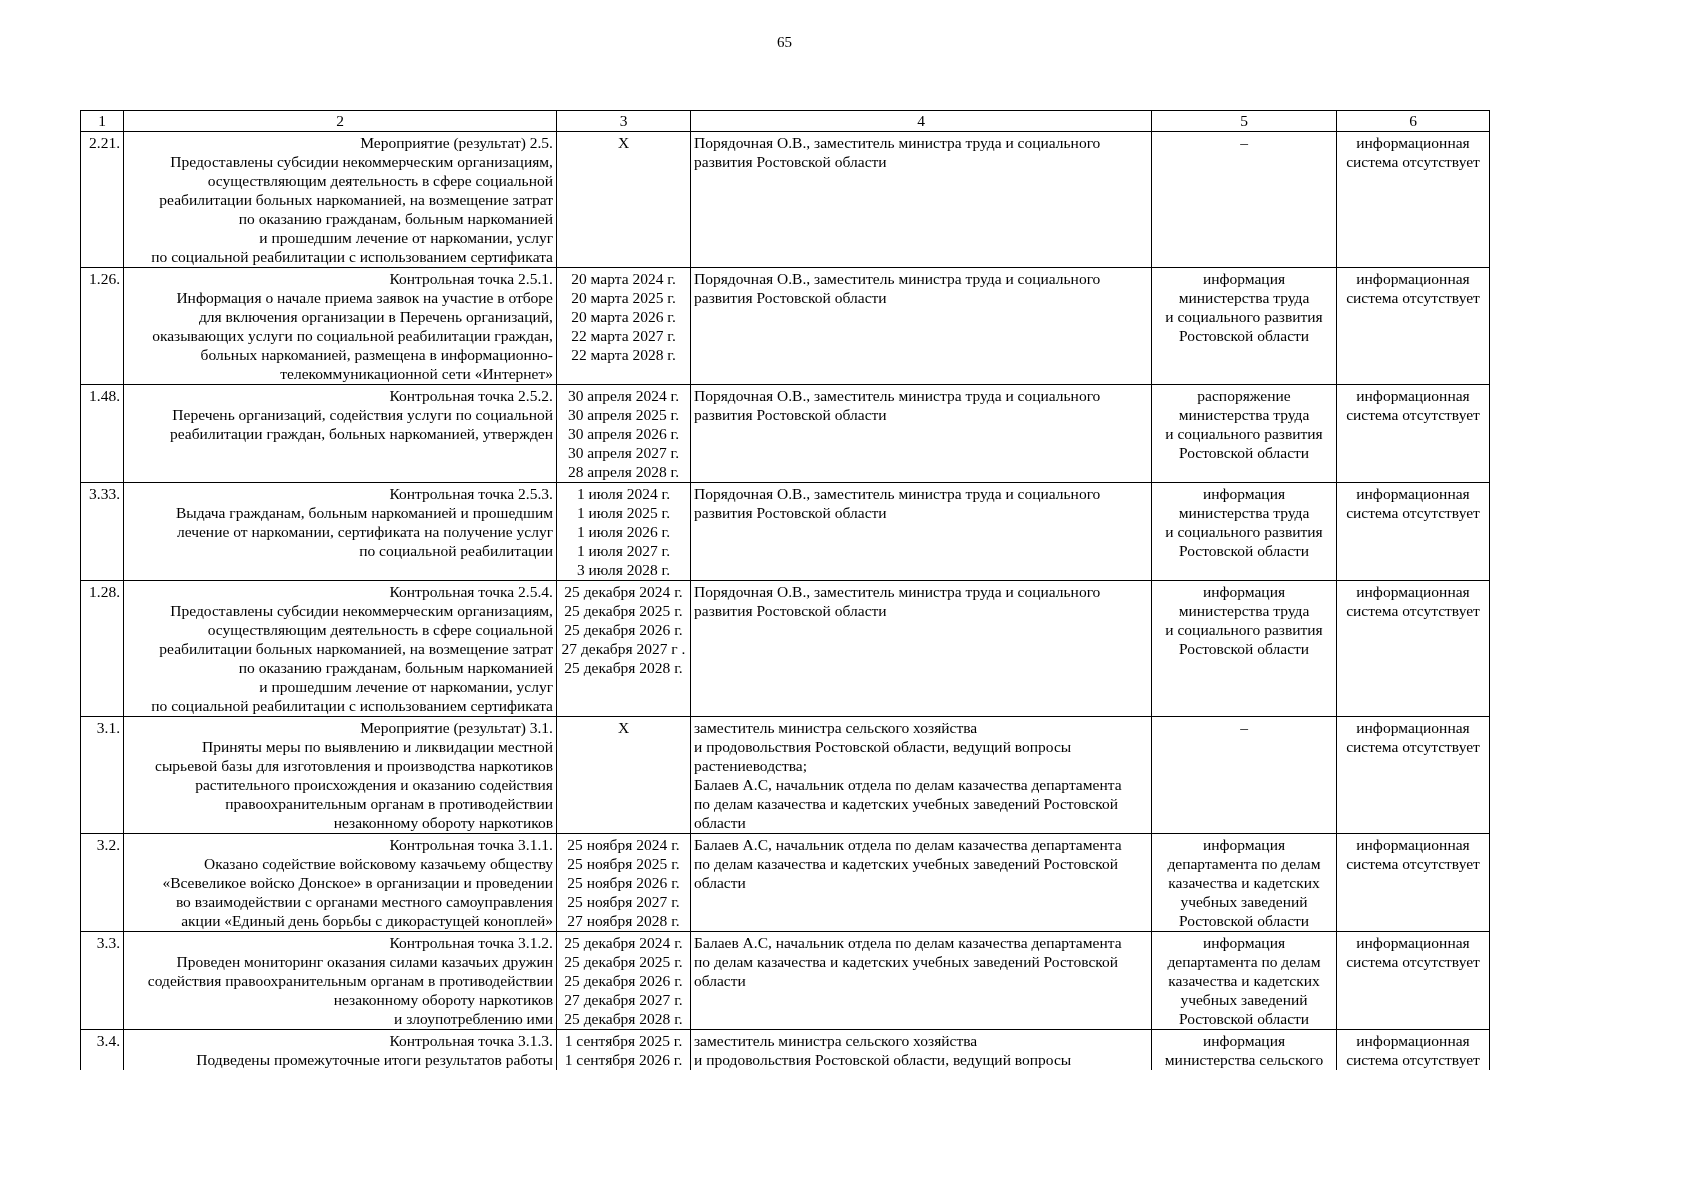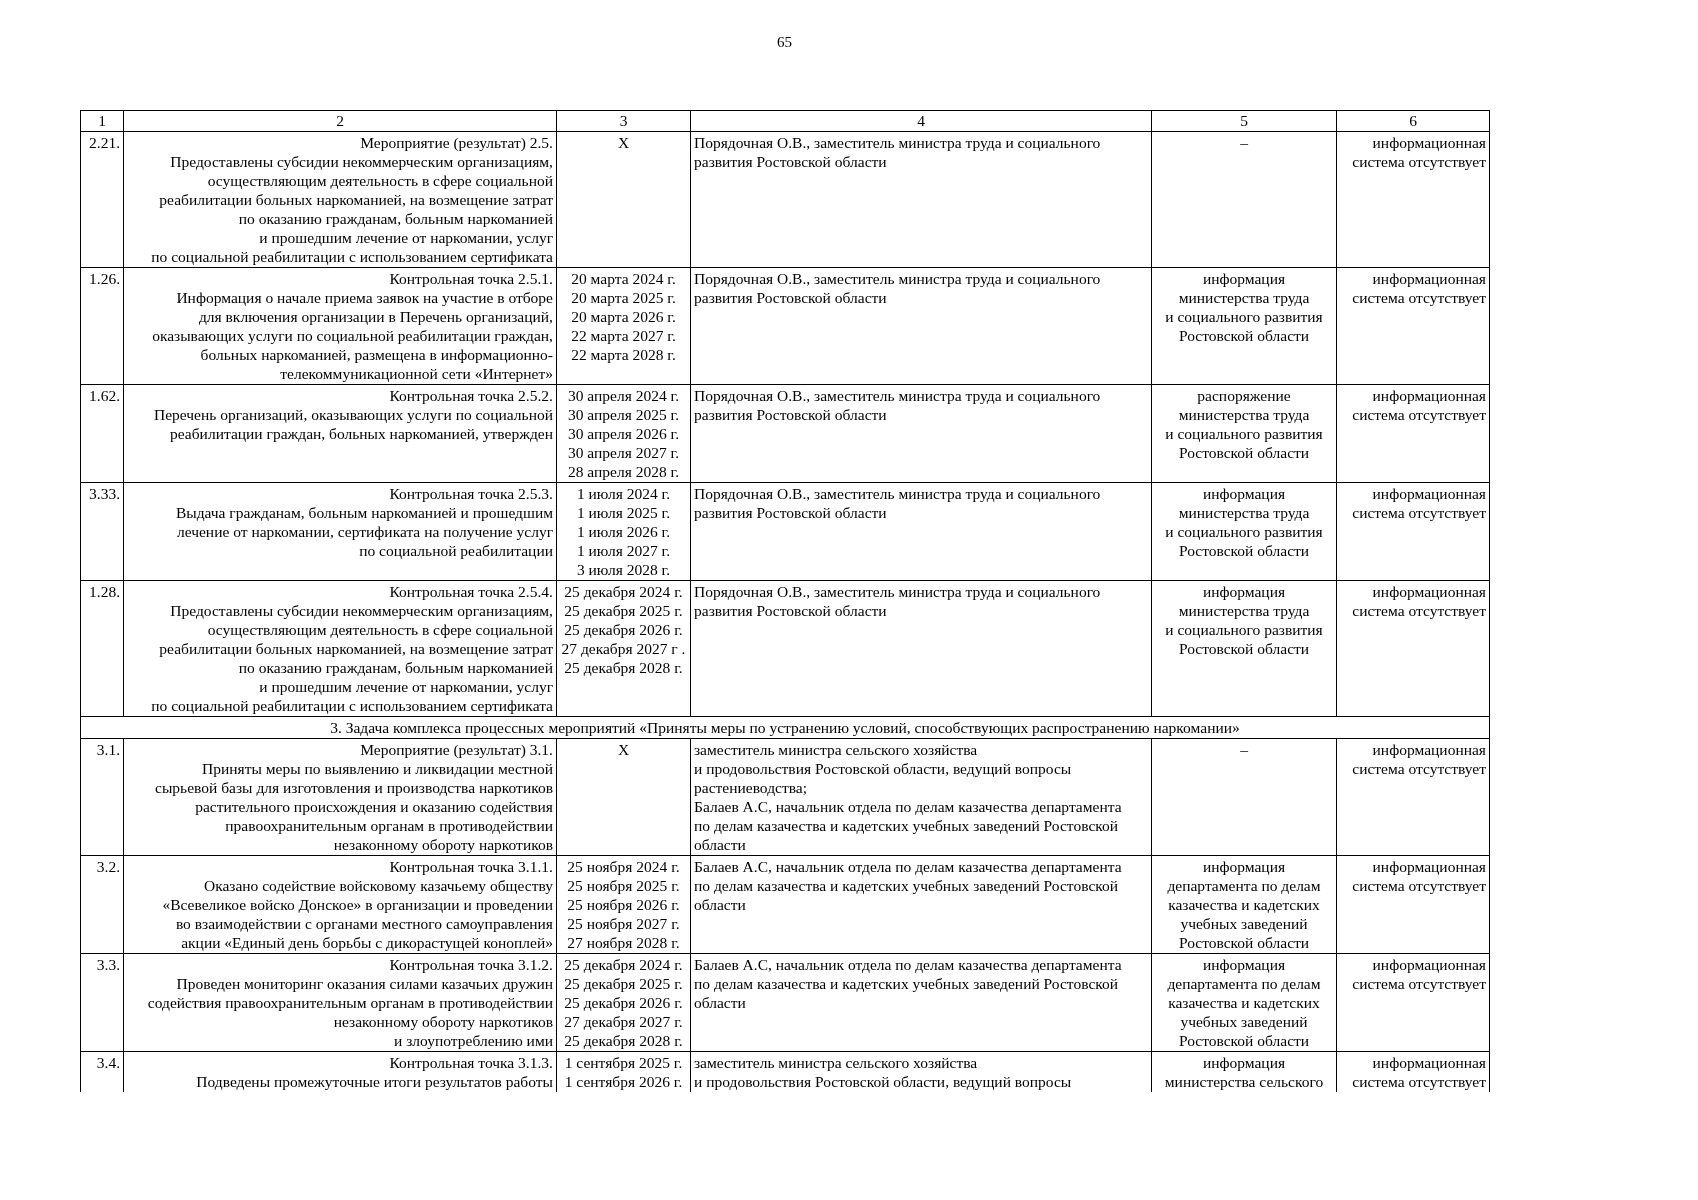--- a/index.html
+++ b/index.html
@@ -26,21 +26,21 @@
     padding:1px 3px;
     white-space:pre-line;
     overflow:hidden;
   }
   .doc-table th { text-align:center; height:21px; padding:0 3px; }
   td.col-num      { text-align:right; }
   td.col-activity { text-align:right; }
   td.col-dates    { text-align:center; }
   td.col-resp     { text-align:left;margin-top:32px; }
   td.col-doc      { text-align:center; }
-  td.col-info     { text-align:right; }
+  td.col-info     { text-align:center; }
   td.section-cell { text-align:center; }
   tbody tr:last-child td { border-bottom:none; }
 </style>
 </head>
 <body>
 
 <div class="page">
   <div class="page-number">65</div>
 
   <table class="doc-table">
@@ -95,23 +95,23 @@
           <td class="col-resp">Порядочная О.В., заместитель министра труда и социального
 развития Ростовской области</td>
           <td class="col-doc">информация
 министерства труда
 и социального развития
 Ростовской области</td>
           <td class="col-info">информационная
 система отсутствует</td>
         </tr>
         <tr>
-          <td class="col-num">1.62.</td>
+          <td class="col-num">1.48.</td>
           <td class="col-activity">Контрольная точка 2.5.2.
-Перечень организаций, оказывающих услуги по социальной
+Перечень организаций, содействия услуги по социальной
 реабилитации граждан, больных наркоманией, утвержден</td>
           <td class="col-dates">30 апреля 2024 г.
 30 апреля 2025 г.
 30 апреля 2026 г.
 30 апреля 2027 г.
 28 апреля 2028 г.</td>
           <td class="col-resp">Порядочная О.В., заместитель министра труда и социального
 развития Ростовской области</td>
           <td class="col-doc">распоряжение
 министерства труда
@@ -155,23 +155,20 @@
 27 декабря 2027 г .
 25 декабря 2028 г.</td>
           <td class="col-resp">Порядочная О.В., заместитель министра труда и социального
 развития Ростовской области</td>
           <td class="col-doc">информация
 министерства труда
 и социального развития
 Ростовской области</td>
           <td class="col-info">информационная
 система отсутствует</td>
-        </tr>
-        <tr>
-          <td colspan="6" class="section-cell">3. Задача комплекса процессных мероприятий «Приняты меры по устранению условий, способствующих распространению наркомании»</td>
         </tr>
         <tr>
           <td class="col-num">3.1.</td>
           <td class="col-activity">Мероприятие (результат) 3.1.
 Приняты меры по выявлению и ликвидации местной
 сырьевой базы для изготовления и производства наркотиков
 растительного происхождения и оказанию содействия
 правоохранительным органам в противодействии
 незаконному обороту наркотиков</td>
           <td class="col-dates">X</td>

